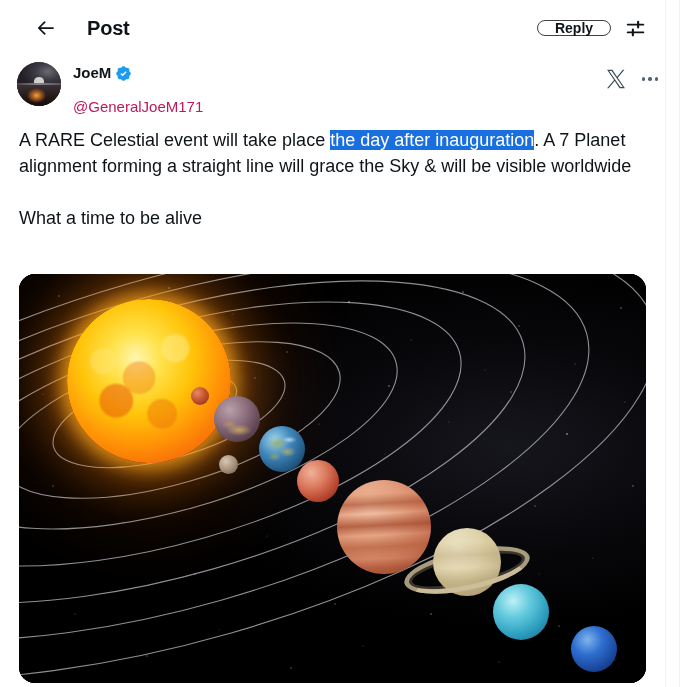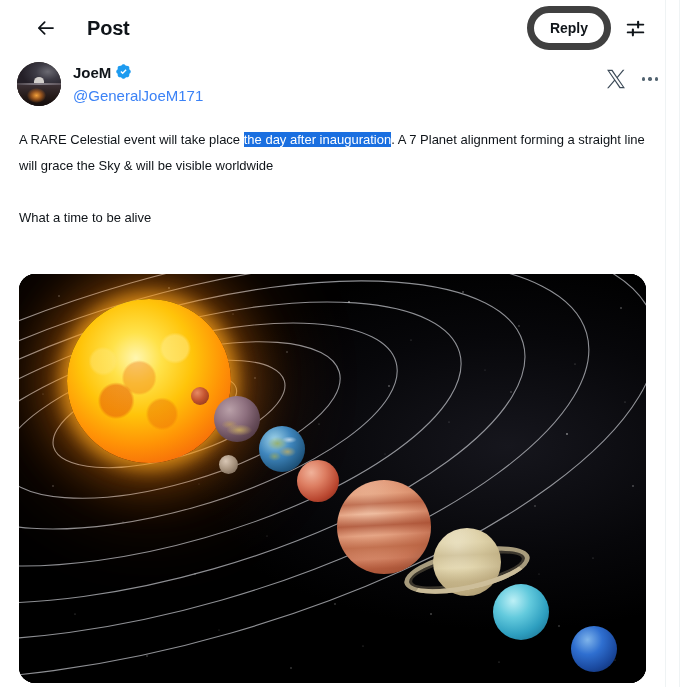--- a/index.html
+++ b/index.html
@@ -35,22 +35,22 @@
     border-radius: 50%; cursor: pointer;
     flex: 0 0 auto;
   }
   .page-title {
     font-size: 20px; font-weight: bold; color: #0f1419;
     letter-spacing: -0.2px;
     margin-left: 24px;
     flex: 1 1 auto;
   }
   .reply-pill {
-    height: 44px; min-width: 74px;
-    border: 7px solid #404040;
+    height: 16px; min-width: 74px;
+    border: 1px solid #404040;
     border-radius: 9999px;
     background: #fff;
     color: #0f1419;
     font-size: 14px; font-weight: bold;
     font-family: "Liberation Sans", sans-serif;
     display: flex; align-items: center; justify-content: center;
     padding: 0 16px;
     cursor: pointer;
     flex: 0 0 auto;
   }
@@ -100,29 +100,29 @@
     width: 24%; height: 22%;
     border-radius: 50% 50% 45% 45%;
     background: #f0ece6; opacity: .85;
   }
   .author-text {
     margin-left: 12px;
     display: flex; flex-direction: column;
     justify-content: flex-start;
     padding-top: 1px;
   }
-  .name-line { display: flex; }
+  .name-line { display: flex; align-items: center; }
   .display-name {
     font-size: 15px; font-weight: bold; color: #0f1419;
     line-height: 20px;
   }
   .verified { width: 17px; height: 17px; margin-left: 4px; display: block; }
   .handle {
-    font-size: 15px; color: #3b82f6; line-height: 20px;
-    margin-top: 3px;
+    font-size: 15px; color: #be185d; line-height: 20px;
+    margin-top: 14px;
   }
   .author-actions {
     margin-left: auto;
     display: flex; align-items: center;
     padding-top: 2px;
   }
   .x-logo { width: 22px; height: 22px; display: block; cursor: pointer; }
   .more-dots {
     width: 30px; height: 30px; margin-left: 8px;
     display: flex; align-items: center; justify-content: center;
@@ -130,21 +130,21 @@
   }
   .more-dots span {
     width: 3.4px; height: 3.4px; border-radius: 50%;
     background: #536471; margin: 0 1.6px; display: block;
   }
 
   
   .post-body {
     position: absolute; top: 127px; left: 19px;
     width: 632px;
-    font-size: 13px;
+    font-size: 18px;
     line-height: 26px;
     color: #0f1419;
     white-space: pre-wrap;
     word-wrap: break-word;
   }
   .hl {
     background: #1a6fe0;
     color: #ffffff;
   }
 

